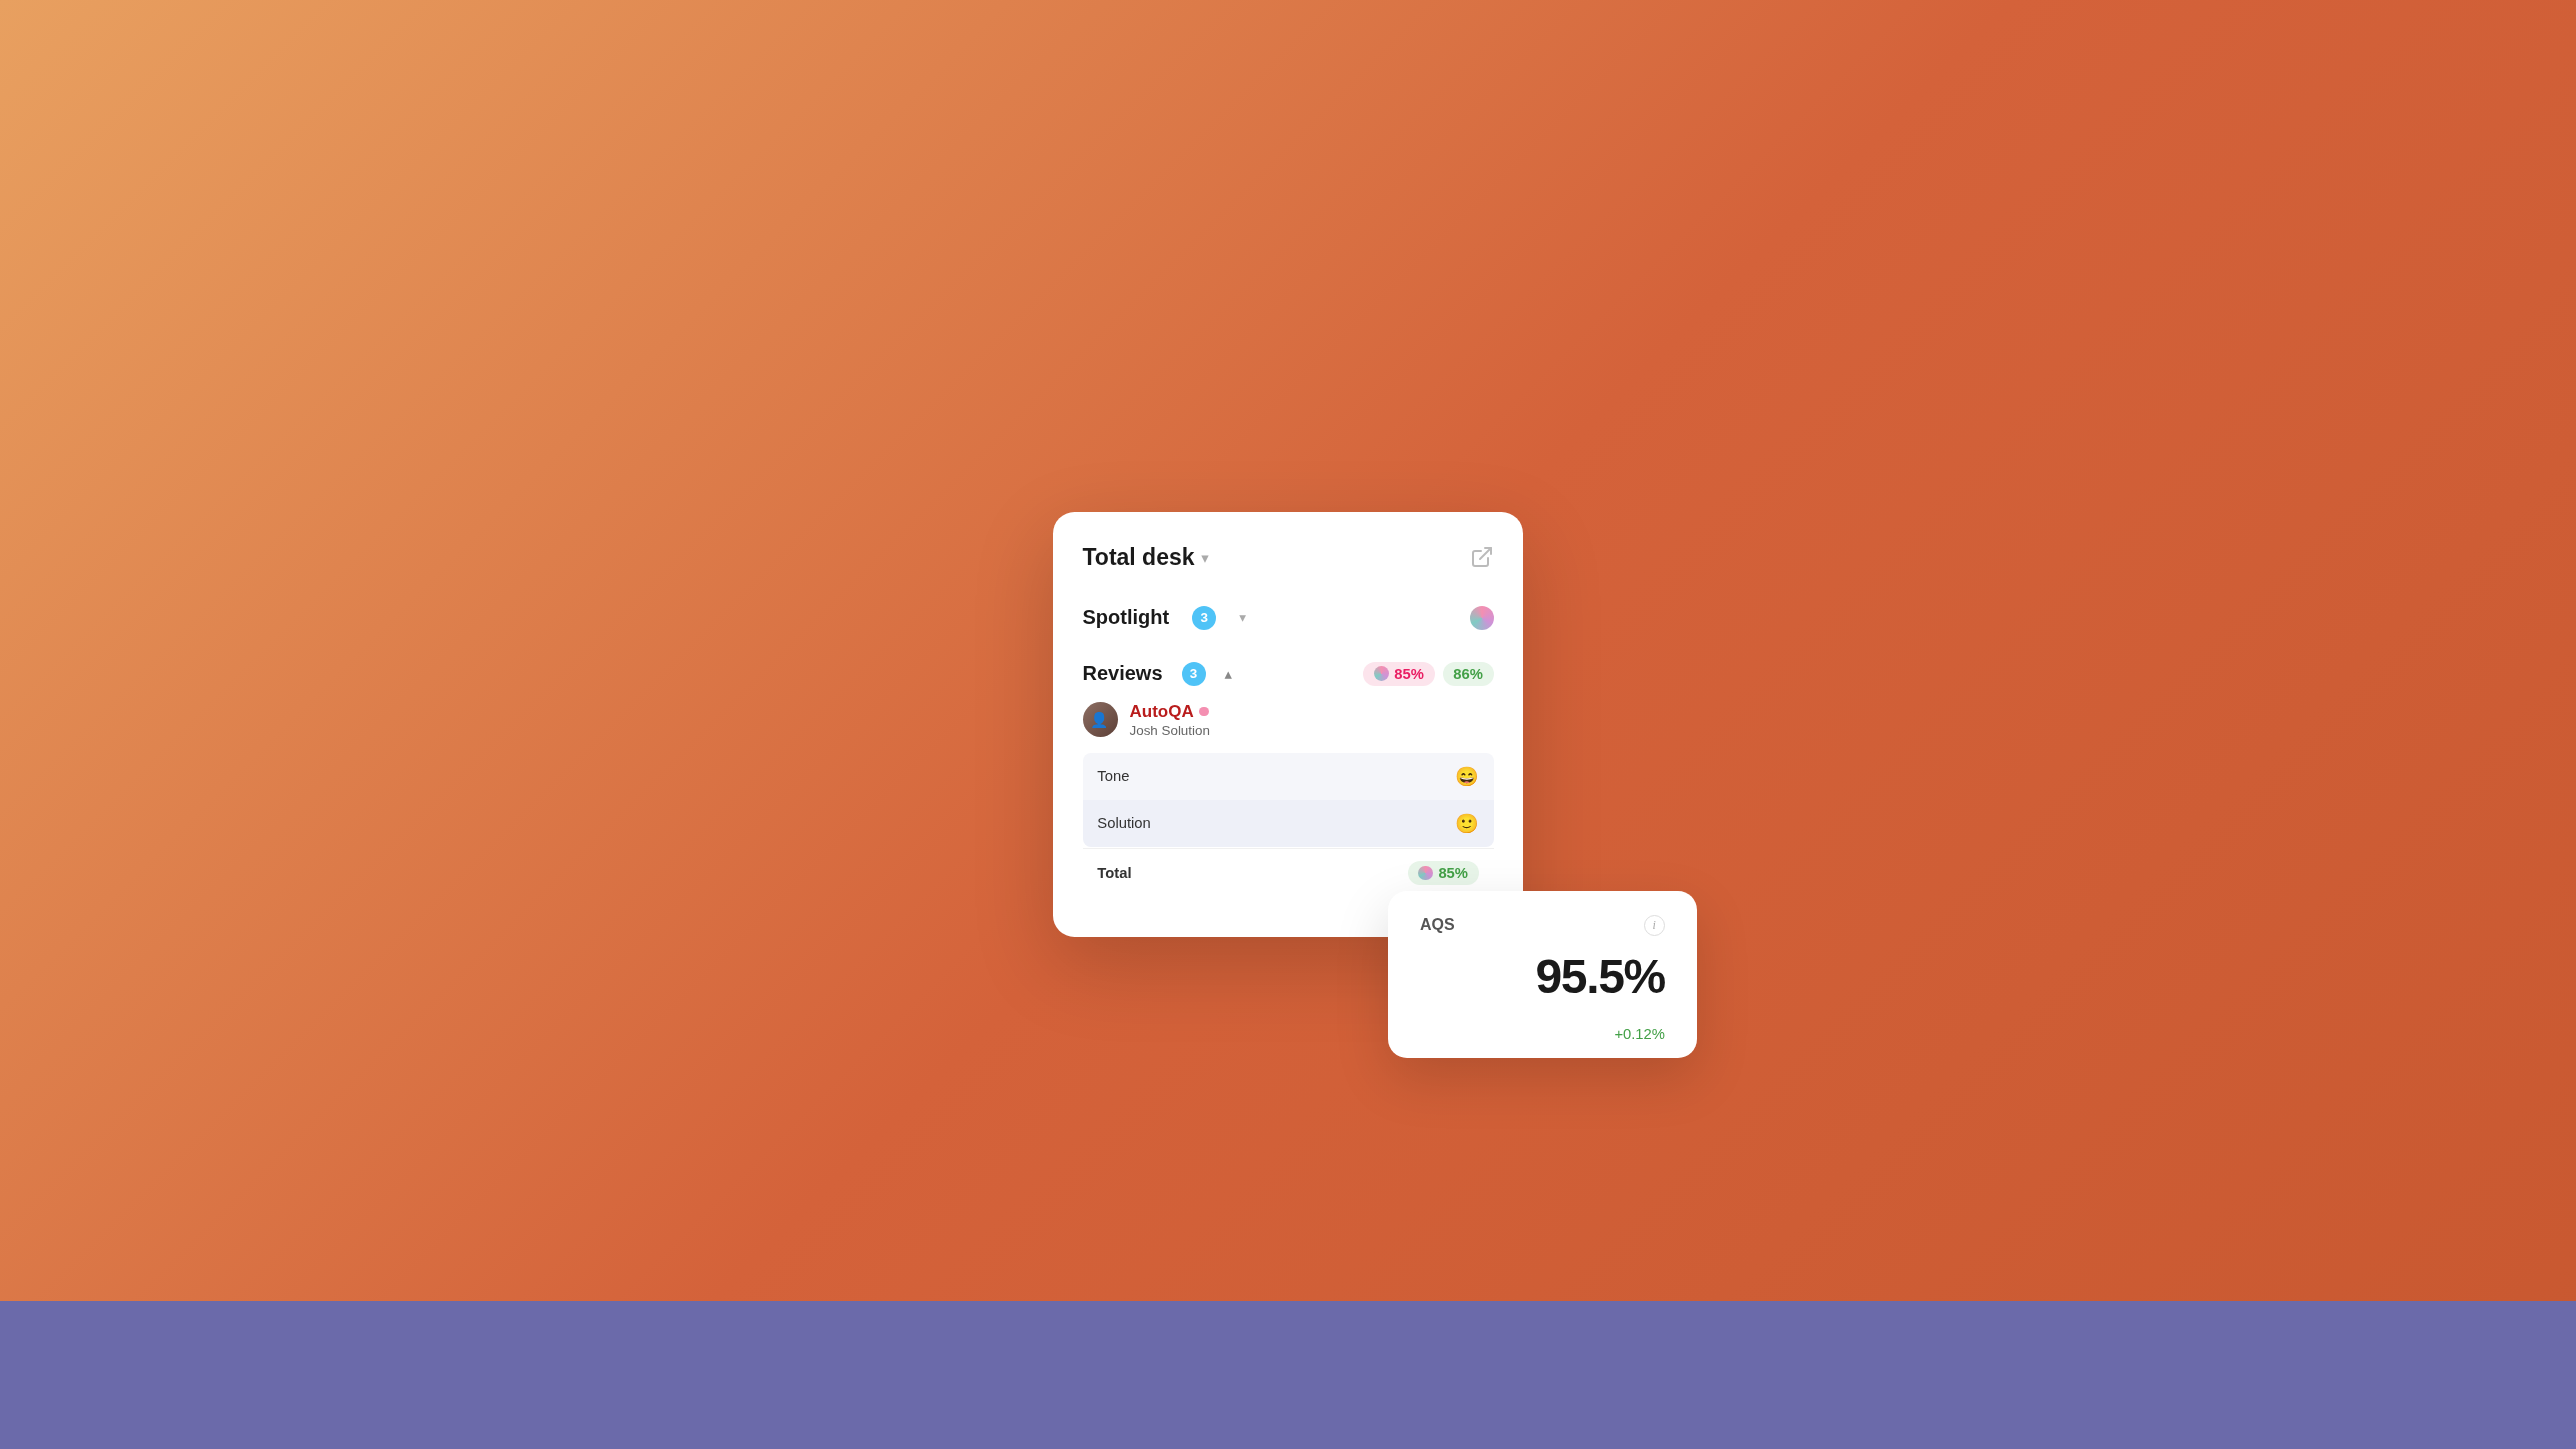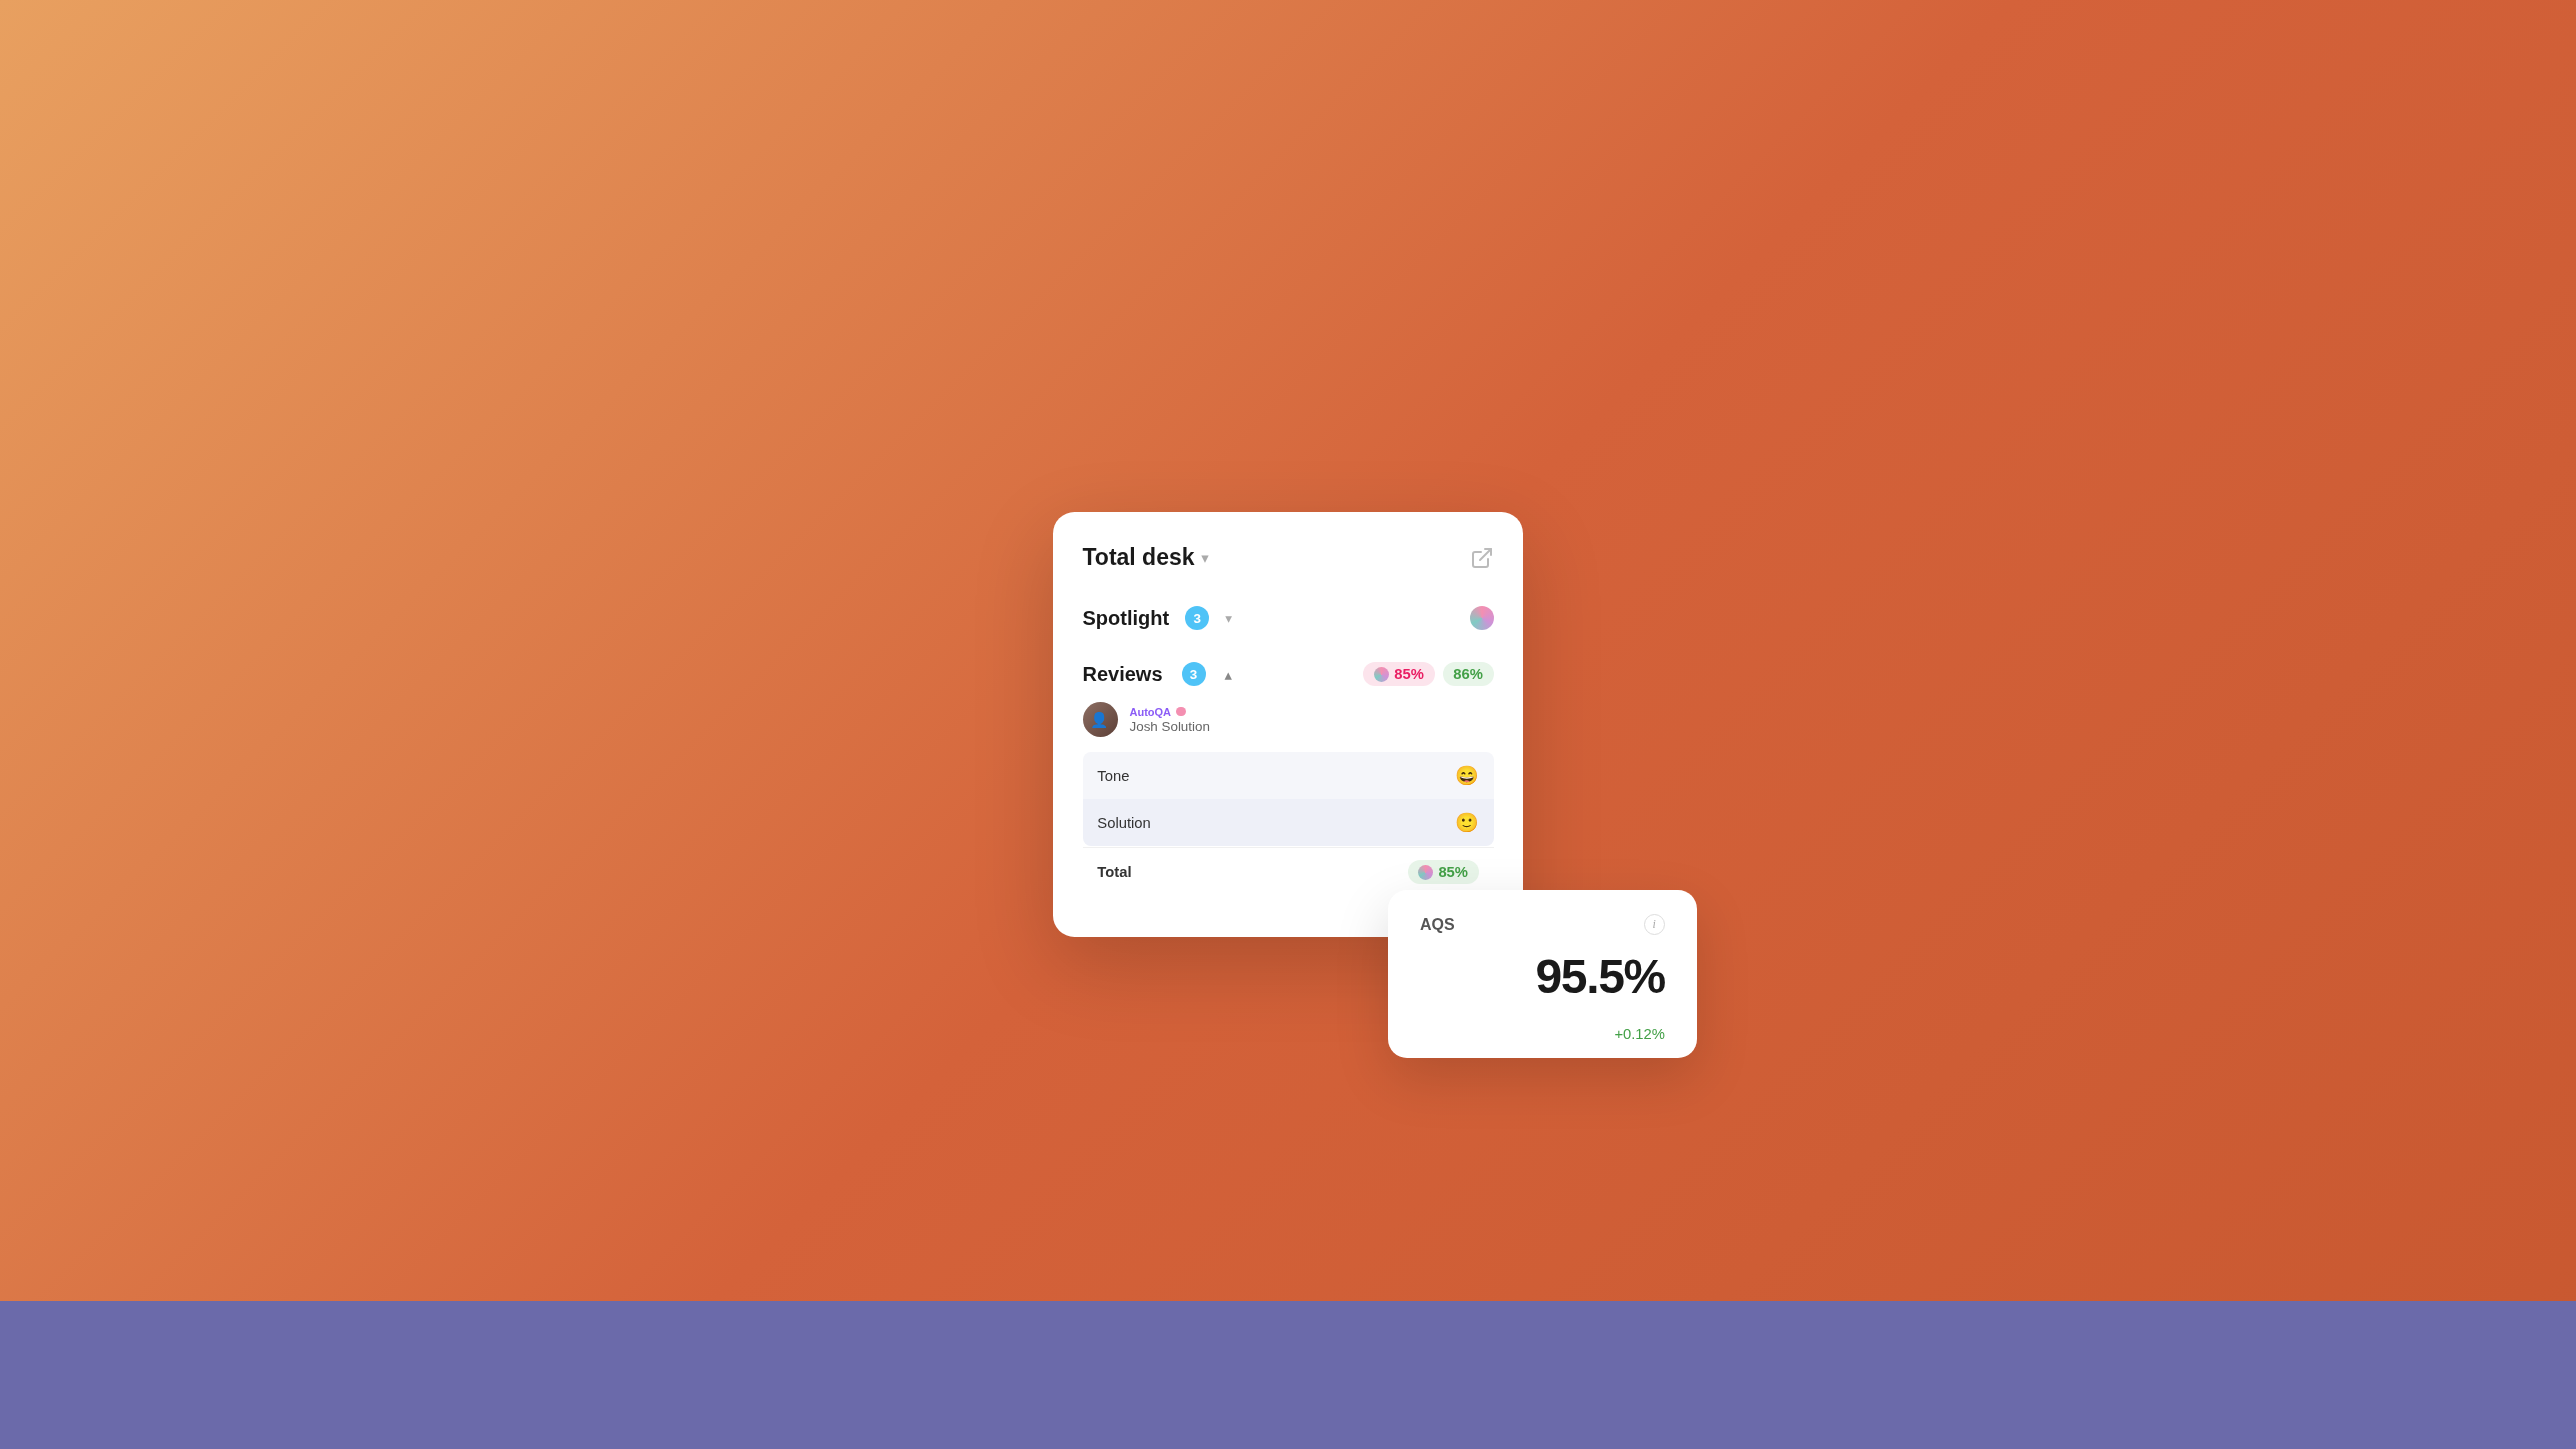--- a/index.html
+++ b/index.html
@@ -81,21 +81,21 @@
     .spotlight-section {
       display: flex;
       align-items: center;
       justify-content: space-between;
       margin-bottom: 32px;
     }
 
     .spotlight-left {
       display: flex;
       align-items: center;
-      gap: 16px;
+      gap: 23px;
       text-align: center;
     }
 
     .spotlight-title {
       font-size: 20px;
       font-weight: 600;
       color: #1a1a1a;
     }
 
     .badge-blue {
@@ -213,23 +213,23 @@
       flex-direction: column;
     }
 
     .reviewer-name-row {
       display: flex;
       align-items: center;
       gap: 5.4px;
     }
 
     .autoqa-label {
-      font-size: 11px;
-      font-weight: 600;
-      color: #8b5cf6;
+      font-size: 17px;
+      font-weight: 600;
+      color: #b91c1c;
     }
 
     .pink-dot {
       width: 9.4px;
       height: 9.4px;
       border-radius: 50%;
       background: #f48fb1;
     }
 
     .reviewer-name {

